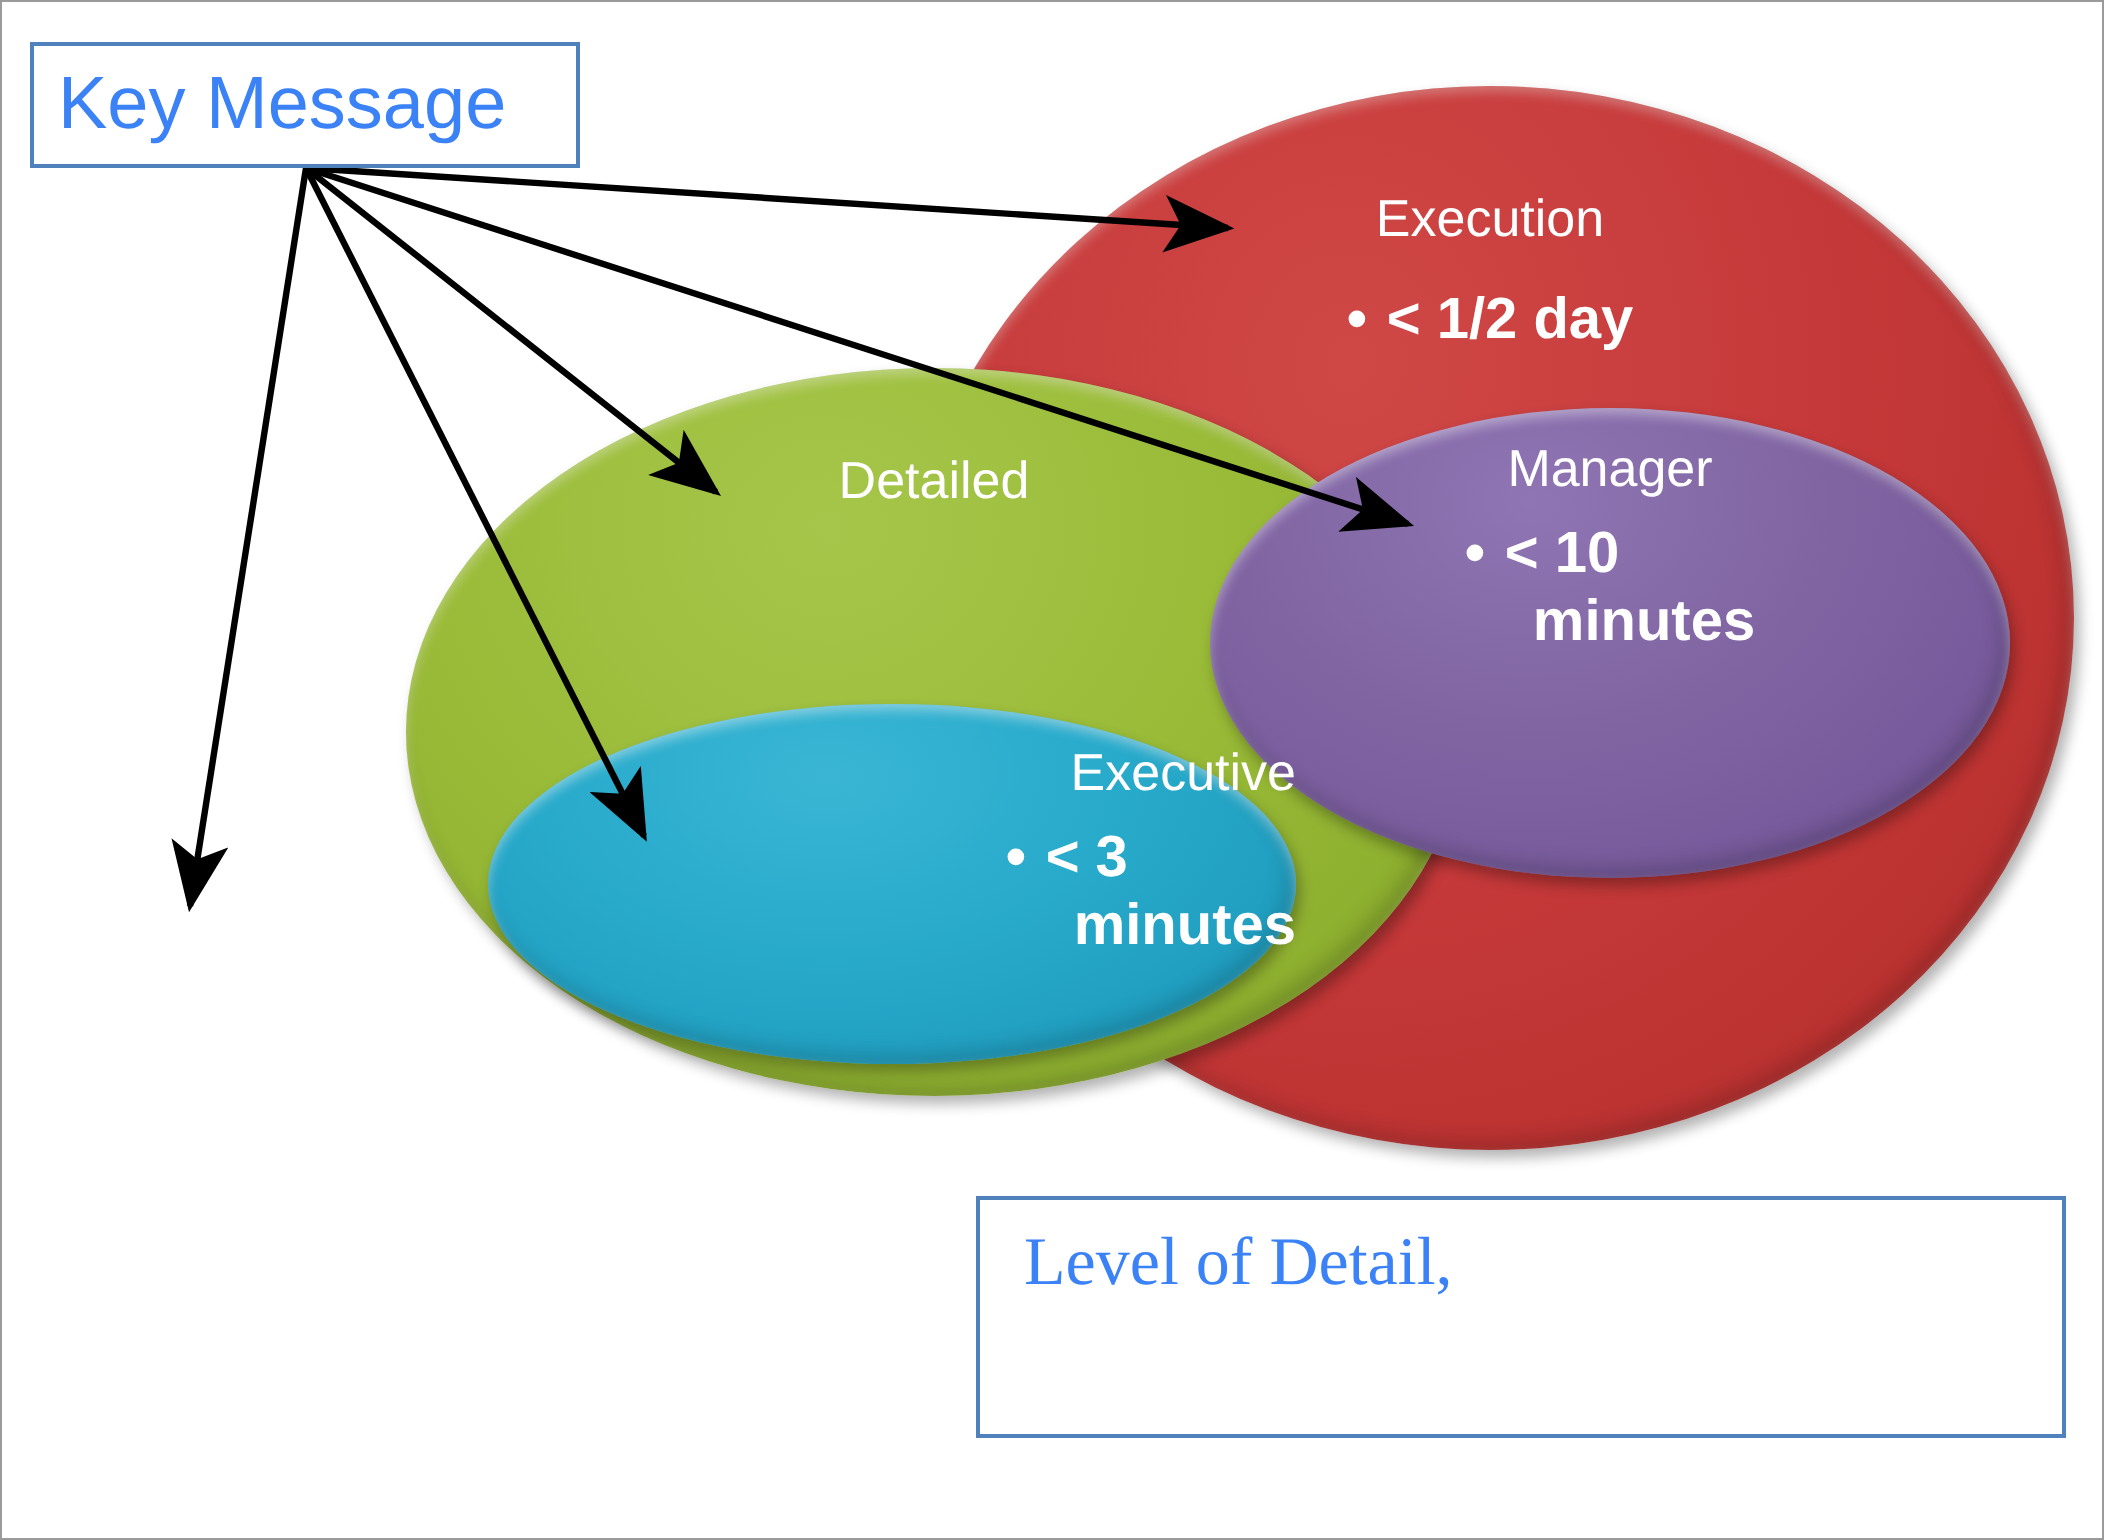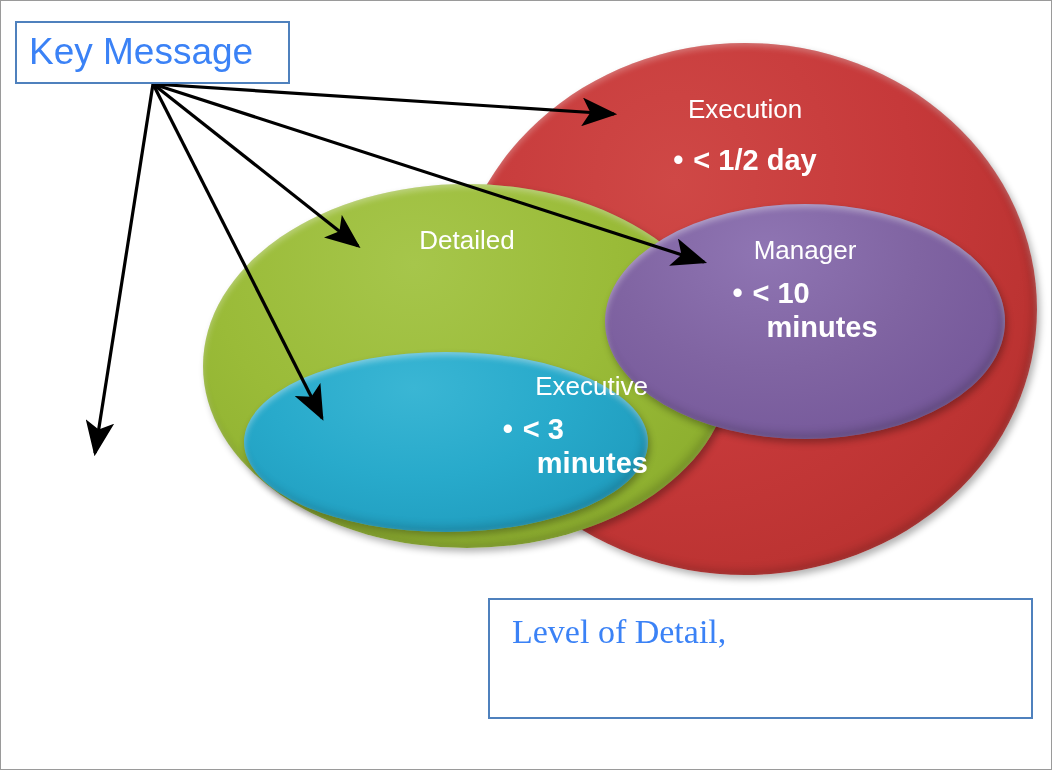--- a/index.html
+++ b/index.html
@@ -75,21 +75,21 @@
   #shape-detailed .shape-bullet { margin-top: 18px; }
 
   
   #shape-manager {
     left: 604px; top: 203px; width: 400px; height: 235px;
     background: radial-gradient(ellipse at 40% 20%, #8f75b3 0%, #8064a2 45%, #75589a 80%, #6b4f8e 100%);
     box-shadow: 2px 4px 7px rgba(0,0,0,0.30),
                 inset 0 3px 6px rgba(255,255,255,0.40),
                 inset -4px -5px 10px rgba(0,0,0,0.18);
   }
-  #shape-manager .shape-title { margin-top: 32px; }
+  #shape-manager .shape-title { margin-top: 16px; }
   #shape-manager .shape-bullet { margin-top: 12px; }
 
   
   #shape-executive {
     left: 243px; top: 351px; width: 404px; height: 180px;
     background: radial-gradient(ellipse at 42% 20%, #3ab6d4 0%, #28aacb 44%, #1f9cbe 82%, #1a8cab 100%);
     box-shadow: 2px 4px 7px rgba(0,0,0,0.30),
                 inset 0 3px 6px rgba(255,255,255,0.42),
                 inset -4px -5px 10px rgba(0,0,0,0.16);
     align-items: flex-end;

